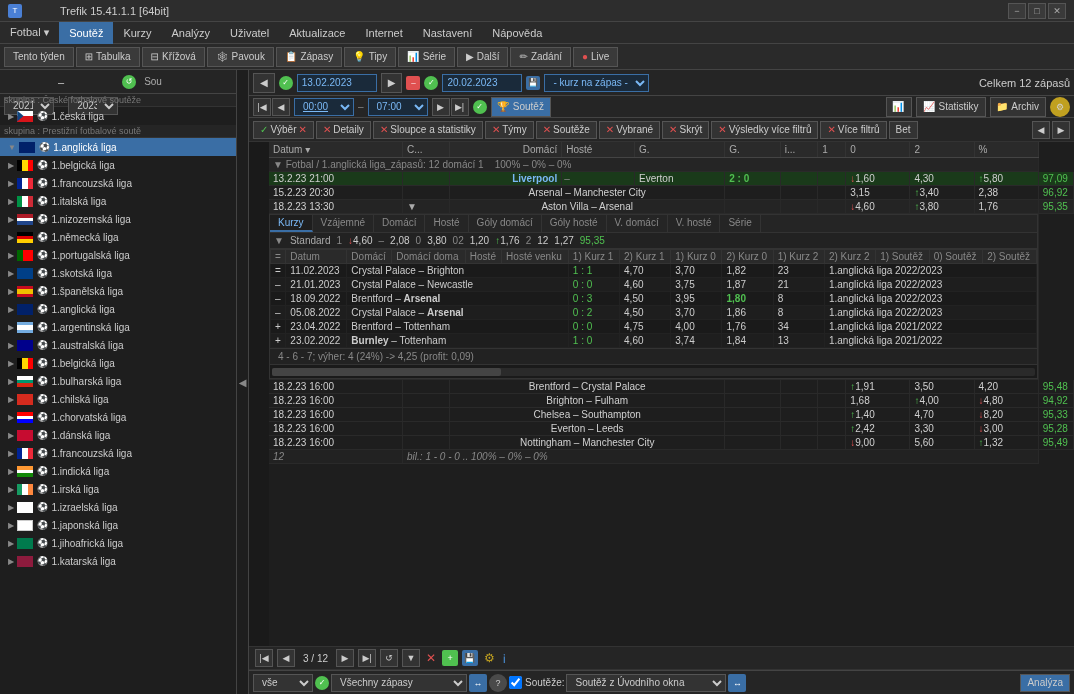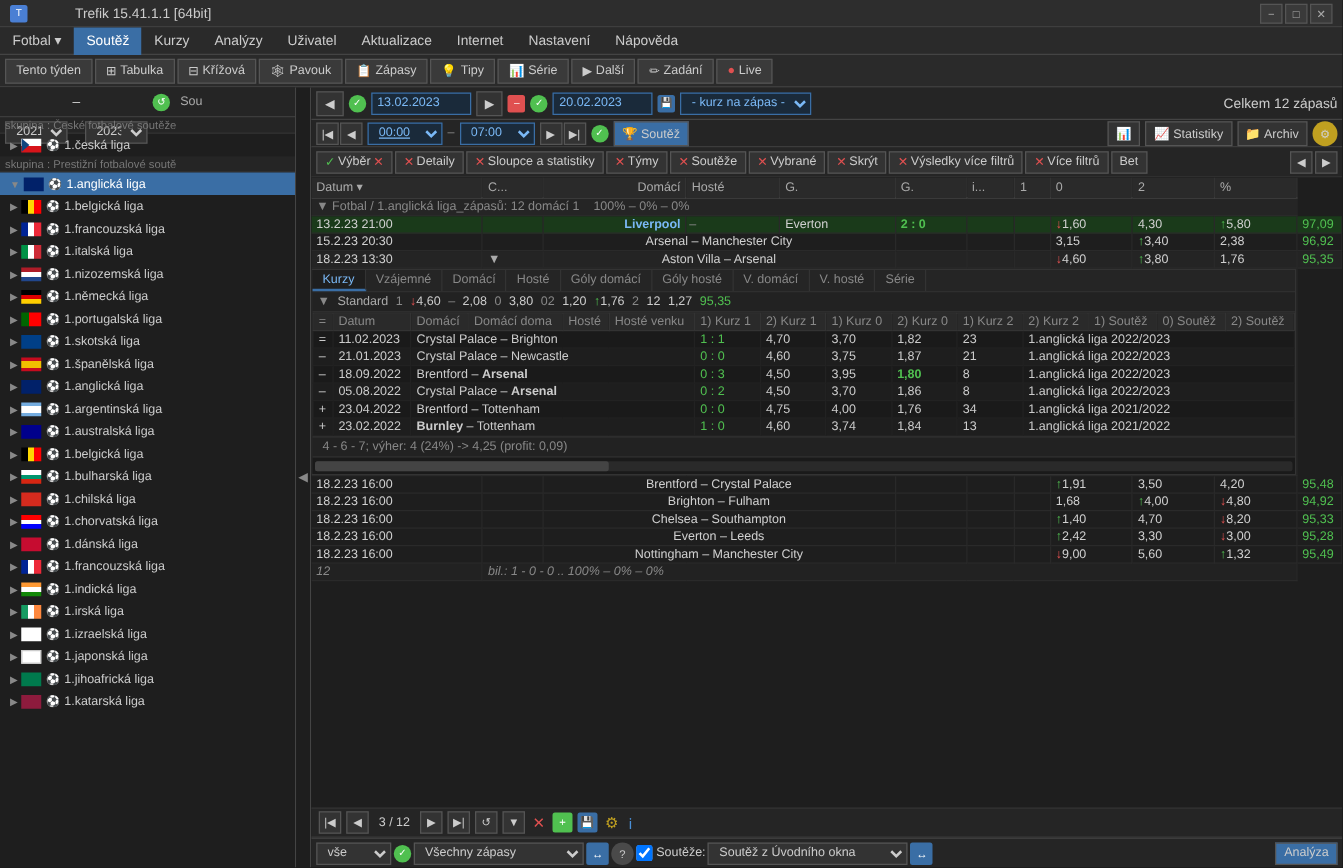--- a/index.html
+++ b/index.html
@@ -43,21 +43,21 @@
     .date-input { background: #1a2a3a; border: 1px solid #3a6ea5; color: #7ab8f5; padding: 1px 4px; font-size: 10px; height: 18px; width: 80px; }
     .green-circle { width: 14px; height: 14px; background: #50c050; border-radius: 50%; display: inline-flex; align-items: center; justify-content: center; font-size: 8px; color: white; flex-shrink: 0; }
     .nav-dropdown { background: #1a2a3a; border: 1px solid #3a6ea5; color: #7ab8f5; padding: 1px 4px; font-size: 10px; height: 18px; }
     .total-label { color: #ccc; font-size: 11px; margin-left: auto; }
 
     
     .year-bar { background: #252525; height: 24px; display: flex; align-items: center; padding: 0 4px; border-bottom: 1px solid #444; gap: 4px; }
     .year-select { background: #333; border: 1px solid #555; color: #ccc; padding: 1px 4px; font-size: 10px; height: 18px; width: 50px; margin-top: 48px; }
 
     
-    .table-area { flex: 1; overflow: auto; background: #1e1e1e; }
+    .table-area { flex: 1; overflow: auto; background: #1e1e1e; margin-left: 20px; }
     table { width: 100%; border-collapse: collapse; font-size: 10px; }
     th { background: #2a2a2a; color: #aaa; padding: 2px 4px; border-bottom: 1px solid #444; border-right: 1px solid #333; text-align: left; position: sticky; top: 0; white-space: nowrap; font-weight: normal; }
     td { padding: 1px 4px; border-bottom: 1px solid #2a2a2a; border-right: 1px solid #292929; white-space: nowrap; }
     .row-header { background: #252525; color: #888; font-size: 10px; }
     .row-highlight td { background: #1a3a1a; }
     .pct { color: #50c050; }
     .arrow-down::before { content: '↓'; color: #e05050; }
     .arrow-up::before { content: '↑'; color: #50c050; }
 
     

